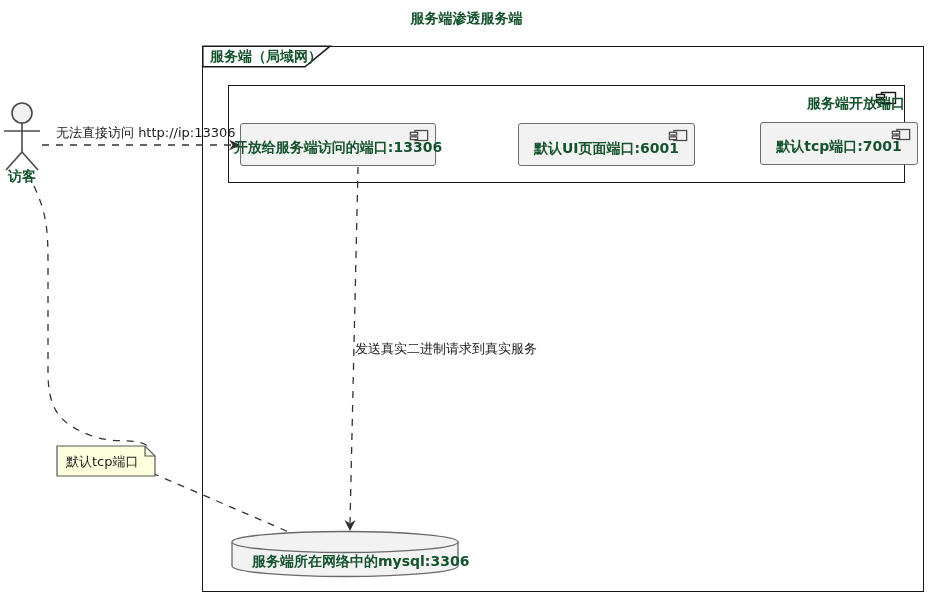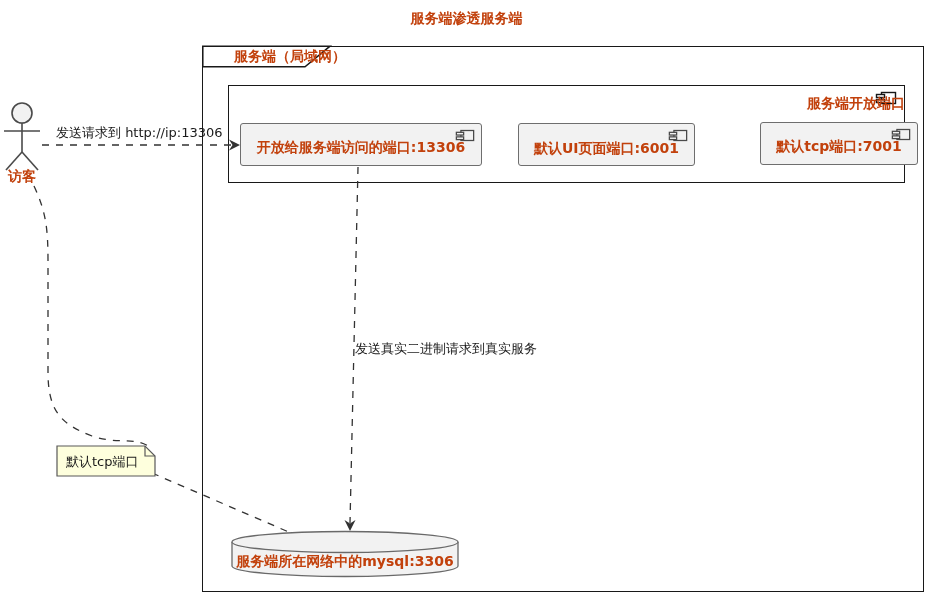--- a/index.html
+++ b/index.html
@@ -1,19 +1,19 @@
 <!DOCTYPE html>
 <html><head>
 <meta charset="utf-8">
 <style>
   html,body{margin:0;padding:0;background:#ffffff;}
   .canvas{position:relative;width:933px;height:599px;background:#ffffff;
           font-family:"DejaVu Sans",sans-serif;overflow:hidden;}
   .abs{position:absolute;box-sizing:border-box;}
-  .name-text{font-size:14px;font-weight:bold;color:#c2410c;white-space:nowrap;}
+  .name-text{font-size:14px;font-weight:bold;color:#14532d;white-space:nowrap;}
   .edge-text{font-size:13px;font-weight:normal;color:#1a1a1a;white-space:nowrap;}
   .frame{border:1.5px solid #181818;background:transparent;z-index:1;}
   .outer-box{border:1.5px solid #181818;background:#ffffff;z-index:2;}
   .component{background:#f2f2f2;border:1px solid #6e6e6e;border-radius:3px;z-index:2;
              display:flex;align-items:center;justify-content:center;}
   .comp-icon{position:absolute;right:6px;top:5px;}
   .svg-layer{position:absolute;left:0;top:0;z-index:3;pointer-events:none;}
   .txt{z-index:4;}
   .center{text-align:center;}
 </style>
@@ -28,21 +28,21 @@
 
   <div class="abs outer-box" style="left:228px;top:85px;width:677px;height:98px;">
     <svg class="comp-icon" width="22" height="14" viewBox="0 0 22 14" style="right:7px;top:5px;">
       <rect x="6.5" y="1.5" width="14" height="11" fill="#ffffff" stroke="#181818" stroke-width="1.4"></rect>
       <rect x="1.5" y="3.5" width="8" height="3" fill="#ffffff" stroke="#181818" stroke-width="1.4"></rect>
       <rect x="1.5" y="8.5" width="8" height="3" fill="#ffffff" stroke="#181818" stroke-width="1.4"></rect>
     </svg>
   </div>
   <div class="abs txt name-text center" style="left:228px;top:95px;width:677px;text-align:right;">服务端开放端口</div>
 
-  <div class="abs component" style="left:240px;top:123px;width:242px;height:43px;">
+  <div class="abs component" style="left:240px;top:123px;width:196px;height:43px;">
     <svg class="comp-icon" width="20" height="13" viewBox="0 0 22 14">
       <rect x="6.5" y="1.5" width="14" height="11" fill="#f2f2f2" stroke="#4a4a4a" stroke-width="1.4"></rect>
       <rect x="1.5" y="3.5" width="8" height="3" fill="#f2f2f2" stroke="#4a4a4a" stroke-width="1.4"></rect>
       <rect x="1.5" y="8.5" width="8" height="3" fill="#f2f2f2" stroke="#4a4a4a" stroke-width="1.4"></rect>
     </svg>
     <span class="name-text txt" style="margin-top:6px;">开放给服务端访问的端口:13306</span>
   </div>
 
   <div class="abs component" style="left:518px;top:123px;width:177px;height:43px;">
     <svg class="comp-icon" width="20" height="13" viewBox="0 0 22 14">
@@ -93,24 +93,24 @@
       <path d="M57,446 L145,446 L155,456 L155,476 L57,476 Z" fill="#feffdd" stroke="#595959" stroke-width="1.2"></path>
       <path d="M145,446 L145,456 L155,456" fill="none" stroke="#595959" stroke-width="1.2"></path>
     </g>
 
     <g>
       <path d="M232,542 L232,566 A113,10.5 0 0 0 458,566 L458,542" fill="#f2f2f2" stroke="#696969" stroke-width="1.3"></path>
       <ellipse cx="345" cy="542" rx="113" ry="10.5" fill="#f2f2f2" stroke="#696969" stroke-width="1.3"></ellipse>
     </g>
   </svg>
 
-  <div class="abs txt name-text" style="left:210px;top:48px;margin-left:24px;">服务端（局域网）</div>
+  <div class="abs txt name-text" style="left:210px;top:48px;">服务端（局域网）</div>
 
   <div class="abs txt name-text center" style="left:-8px;top:168px;width:60px;">访客</div>
 
-  <div class="abs txt edge-text" style="left:56px;top:124px;">发送请求到 http://ip:13306</div>
+  <div class="abs txt edge-text" style="left:56px;top:124px;">无法直接访问 http://ip:13306</div>
   <div class="abs txt edge-text" style="left:355px;top:340px;font-family:Liberation Mono, monospace;">发送真实二进制请求到真实服务</div>
 
   <div class="abs txt edge-text" style="left:66px;top:453px;">默认tcp端口</div>
 
-  <div class="abs txt name-text center" style="left:232px;top:553px;width:226px;">服务端所在网络中的mysql:3306</div>
+  <div class="abs txt name-text center" style="left:232px;top:553px;width:193px;padding-left:20px;">服务端所在网络中的mysql:3306</div>
 
 </div>
 
 </body></html>

